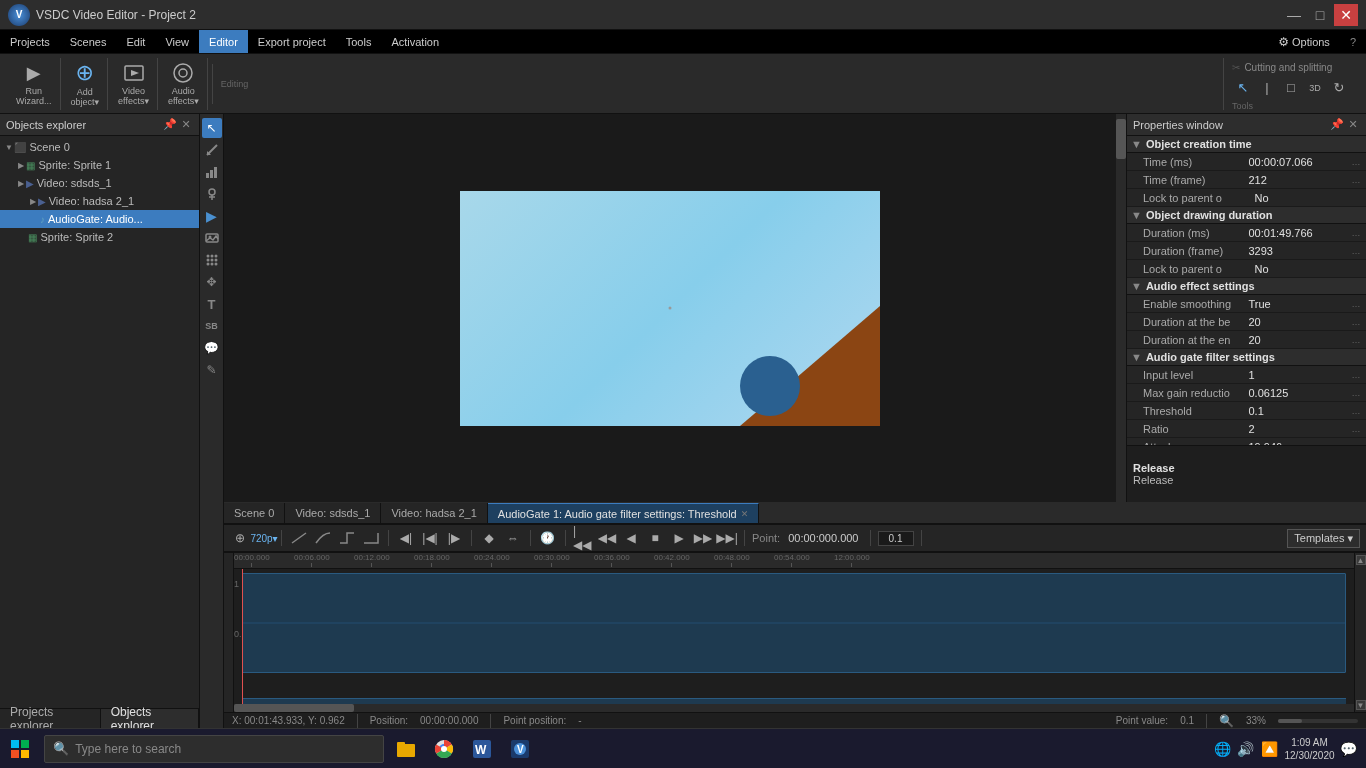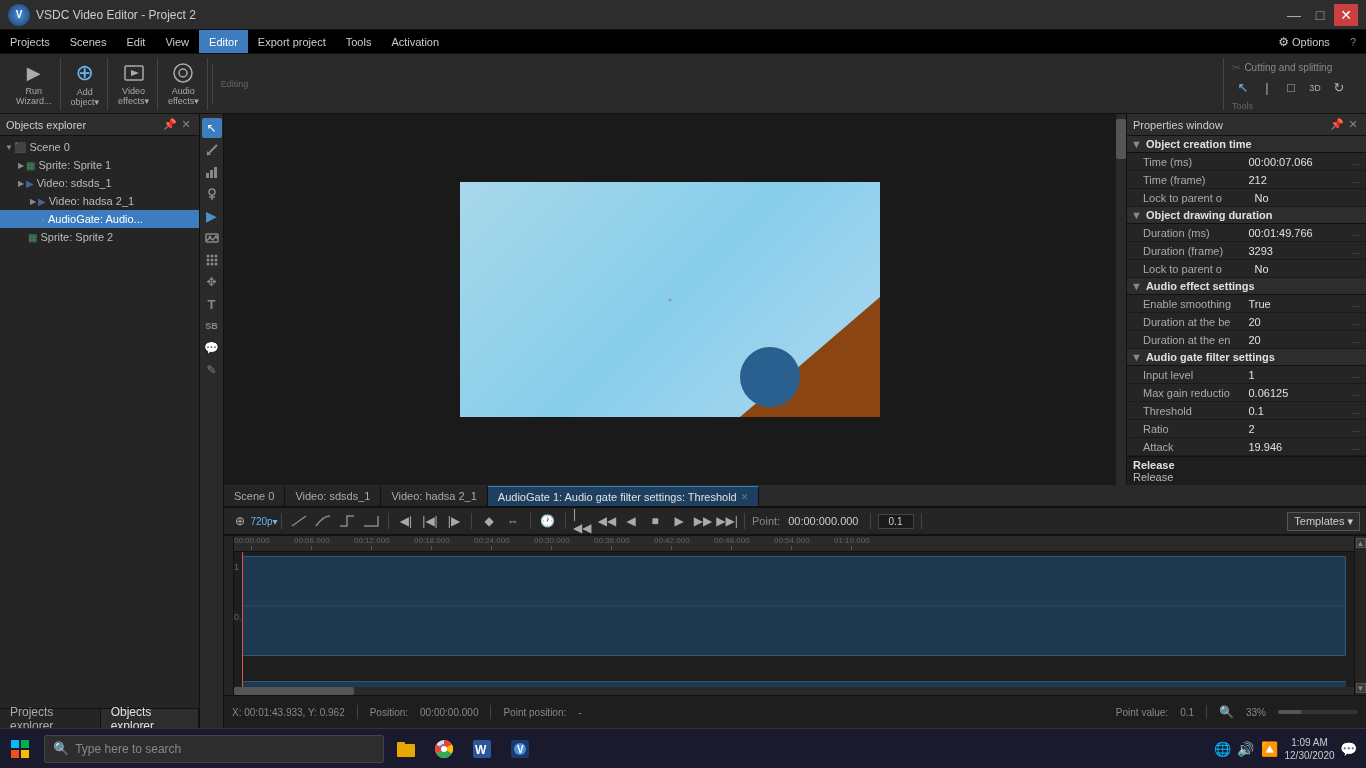--- a/index.html
+++ b/index.html
@@ -239,21 +239,21 @@
       display: flex; align-items: center; justify-content: center;
       color: #666; font-size: 9px; cursor: pointer;
     }
     .prop-scroll { flex: 1; overflow-y: auto; overflow-x: hidden; }
     .prop-scroll::-webkit-scrollbar { width: 6px; }
     .prop-scroll::-webkit-scrollbar-track { background: #1e1e1e; }
     .prop-scroll::-webkit-scrollbar-thumb { background: #555; }
 
     
     .prop-tooltip {
-      padding: 2px 6px;
+      padding: 16px 6px;
       background: #1e1e1e;
       border-top: 1px solid #111;
       font-size: 11px;
       color: #bbb;
     }
     .prop-tooltip-title { color: #e0e0e0; font-weight: bold; }
 
     
     .bottom-tabs {
       height: 22px;
@@ -528,21 +528,21 @@
       display: flex; align-items: center;
       font-size: 10px;
       cursor: pointer;
       color: #888;
       border-right: 1px solid #111;
     }
     .bpt.active { color: #e0e0e0; background: #1e3050; }
 
     
     .coord-bar {
-      height: 33px;
+      height: 16px;
       background: #1e1e1e;
       display: flex;
       align-items: center;
       padding: 0 8px;
       gap: 12px;
       border-top: 1px solid #111;
       font-size: 10px;
       color: #888;
     }
 
@@ -997,21 +997,21 @@
                 </div>
                 <div class="ruler-tick" style="left:480px;">
                   <span class="ruler-tick-label">00:48.000</span>
                   <div class="ruler-tick-line"></div>
                 </div>
                 <div class="ruler-tick" style="left:540px;">
                   <span class="ruler-tick-label">00:54.000</span>
                   <div class="ruler-tick-line"></div>
                 </div>
                 <div class="ruler-tick" style="left:600px;">
-                  <span class="ruler-tick-label">01:10.000</span>
+                  <span class="ruler-tick-label">12:00.000</span>
                   <div class="ruler-tick-line"></div>
                 </div>
               </div>
             </div>
 
             <div class="timeline-tracks-area">
 
               <div style="position:absolute; left:0; top:10px; font-size:9px; color:#666;">1</div>
               <div style="position:absolute; left:0; top:60px; font-size:9px; color:#666;">0.5</div>
 

